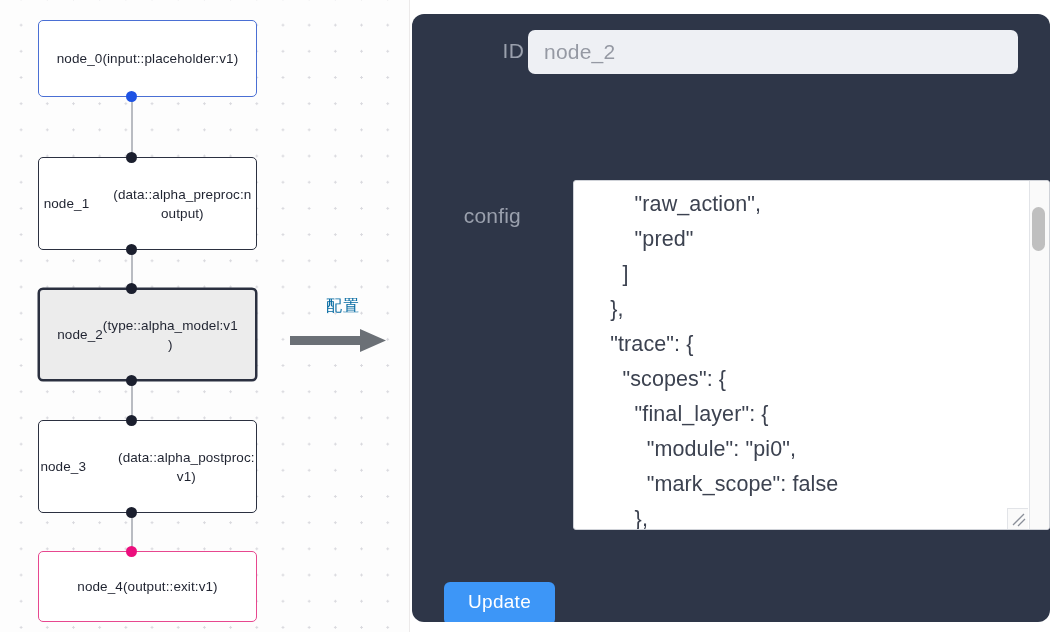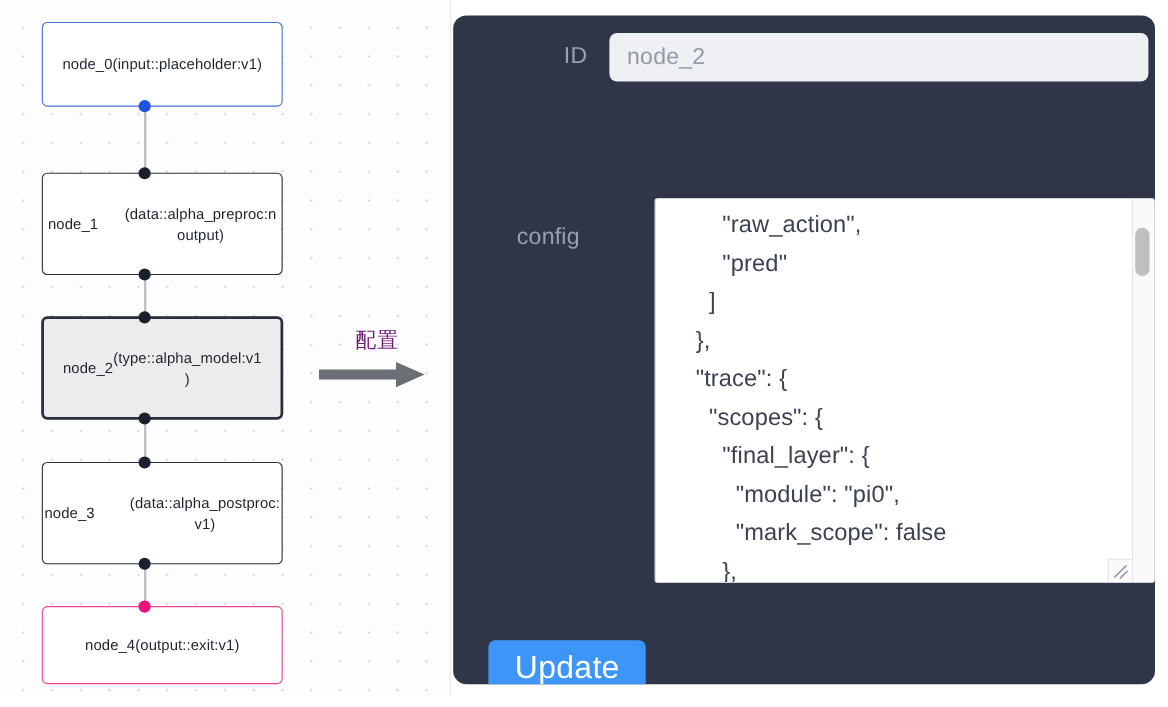--- a/index.html
+++ b/index.html
@@ -77,21 +77,21 @@
   #h3 { top: 283px; }
   #h4 { top: 375px; }
   #h5 { top: 415px; }
   #h6 { top: 507px; }
   #h7 { top: 546px; }
 
   
   #arrow-group { position:absolute; left:290px; top:296px; width:105px; height:62px; z-index:6; }
   #arrow-label {
     position:absolute; left:8px; top:0; width:90px;
-    text-align:center; font-size:19px; color:#701a75; letter-spacing:1px;
+    text-align:center; font-size:16px; color:#0369a1; letter-spacing:1px;
     font-family:"DejaVu Sans", sans-serif;
   }
   #arrow-svg { position:absolute; left:0; top:31px; }
 
   
   #panel {
     position:absolute; left:412px; top:14px; width:638px; height:608px;
     background:#2e3648;
     border-radius: 12px;
     overflow:hidden;
@@ -101,21 +101,21 @@
   .lbl {
     color:#9aa0ad; font-size:21px; text-align:right;
     font-family:"Liberation Sans", sans-serif;
     letter-spacing:.2px;
   }
 
   #row-id   { left:0; top:16px; width:638px; }
   #row-type { left:0; top:94px; width:638px; }
   #row-cfg  { left:0; top:166px; width:638px;gap:48px; }
 
-  .lblbox { width:116px; padding-right:20px;margin-left:26px; }
+  .lblbox { width:116px; padding-right:4px; }
   #row-id .lblbox   { padding-top:9px; }
   #row-type .lblbox { padding-top:9px; }
   #row-cfg .lblbox  { padding-top:24px; }
 
   .field {
     width: 490px; height:44px;
     background:#eef0f4;
     border:none; border-radius:7px;
     color:#9599a3;
     font-size:21px;
@@ -157,21 +157,21 @@
     position:absolute; right:21px; bottom:0; width:21px; height:21px;
     background:#fafafa;
     border-top:1px solid #e2e4e8; border-left:1px solid #e2e4e8;
   }
   #config-resize svg { display:block; }
 
   #update-btn {
     position:absolute; left:32px; top:568px;
     background:#3d96f7; color:#ffffff;
     border:none; border-radius:6px;
-    font-size:29px; font-family:"Liberation Sans", sans-serif;
+    font-size:19px; font-family:"Liberation Sans", sans-serif;
     padding: 9px 24px 12px 24px;
     letter-spacing:.3px;
     cursor:pointer;
   }
 </style>
 </head>
 <body>
 
 <div id="root">
 

